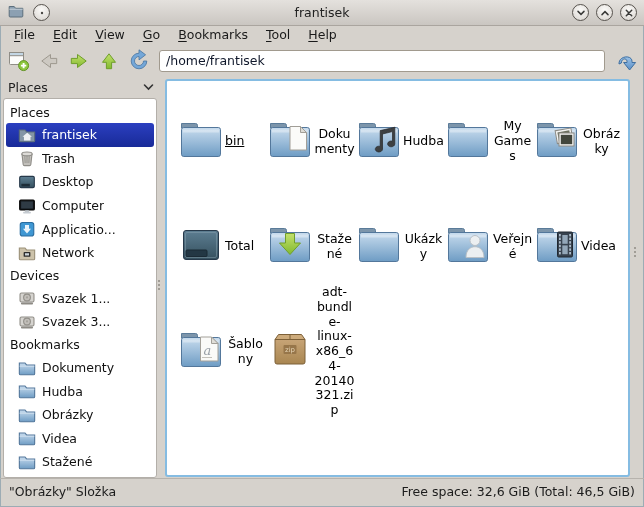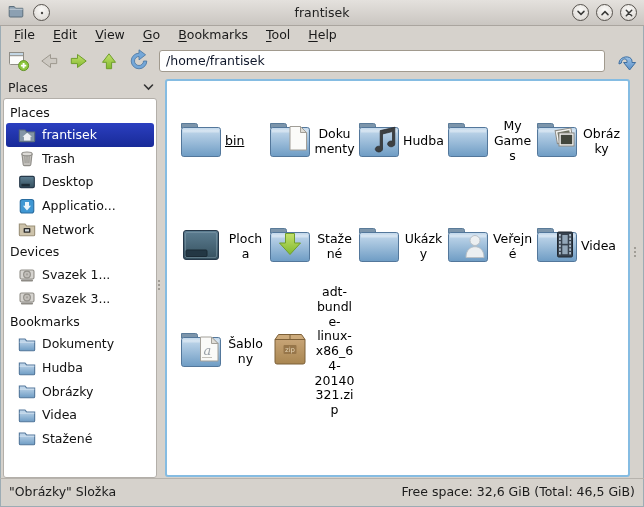--- a/index.html
+++ b/index.html
@@ -207,20 +207,31 @@
         <svg viewBox="0 0 16 16">
           <rect x="1.5" y="3" width="13" height="10" rx="1.2" fill="url(#gDesk)" stroke="#27394a"></rect>
           <rect x="3" y="9.6" width="7.5" height="2.4" fill="#1d2d38"></rect>
         </svg>
       </span>
       <span class="sb-label">Desktop</span>
     </div>
     <div class="sb-row">
       <span class="sb-icon">
         <svg viewBox="0 0 16 16">
+          <rect x="1.5" y="2.8" width="13" height="8.8" rx="1" fill="#15191d" stroke="#000"></rect>
+          <rect x="2.8" y="4" width="10.4" height="6.2" fill="#2f3b45"></rect>
+          <path d="M6.5 11.6 h3 l.5 1.6 h-4 z" fill="#aab1b7"></path>
+          <rect x="4.5" y="13.2" width="7" height="1.4" rx="0.7" fill="#c6ccd2"></rect>
+        </svg>
+      </span>
+      <span class="sb-label">Computer</span>
+    </div>
+    <div class="sb-row">
+      <span class="sb-icon">
+        <svg viewBox="0 0 16 16">
           <rect x="2" y="2.2" width="12" height="12" rx="2" fill="#3f97d3" stroke="#2a6da0"></rect>
           <path d="M8 12 L4.4 7.8 h1.8 V4.4 h3.6 v3.4 h1.8 z" fill="#eaf4fb"></path>
         </svg>
       </span>
       <span class="sb-label">Applicatio...</span>
     </div>
     <div class="sb-row">
       <span class="sb-icon">
         <svg viewBox="0 0 16 16">
           <path d="M1.2 3.5 h5 l1.4 1.8 h7.2 V13 a1 1 0 0 1 -1 1 H2.2 a1 1 0 0 1 -1 -1 z" fill="#cdc3ab" stroke="#9c9179"></path>
@@ -368,21 +379,21 @@
         <div class="cell-label">Obrázky</div>
       </div>
       <div class="cell">
         <div class="big-icon">
           <svg viewBox="0 0 48 48">
             <rect x="6.5" y="9.5" width="35" height="29" rx="2.5" fill="url(#gDesk)" stroke="#27394a"></rect>
             <rect x="8.5" y="11.5" width="31" height="25" rx="1.5" fill="none" stroke="#8fa6b3" opacity="0.45"></rect>
             <rect x="9" y="29" width="21" height="6.5" rx="1" fill="#233744" stroke="#1a2a35"></rect>
           </svg>
         </div>
-        <div class="cell-label">Plocha</div>
+        <div class="cell-label">Total</div>
       </div>
       <div class="cell">
         <div class="big-icon">
           <svg viewBox="0 0 48 48">
             <path d="M4.5 7.5 h14 a2 2 0 0 1 2 2 v2.5 H4.5 z" fill="#7c95ab" stroke="#5a7b99"></path>
             <rect x="4.5" y="11.5" width="39" height="29" rx="2.2" fill="url(#gFold)" stroke="#53779b"></rect>
             <path d="M6 13.5 h36 v3 H6 z" fill="#fff" opacity="0.35"></path>
             <path d="M19.5 12.5 h9 v9.5 h6 L24 33.5 13.5 22 h6 z" fill="url(#gGreen)" stroke="#6f9e2b"></path>
           </svg>
         </div>

